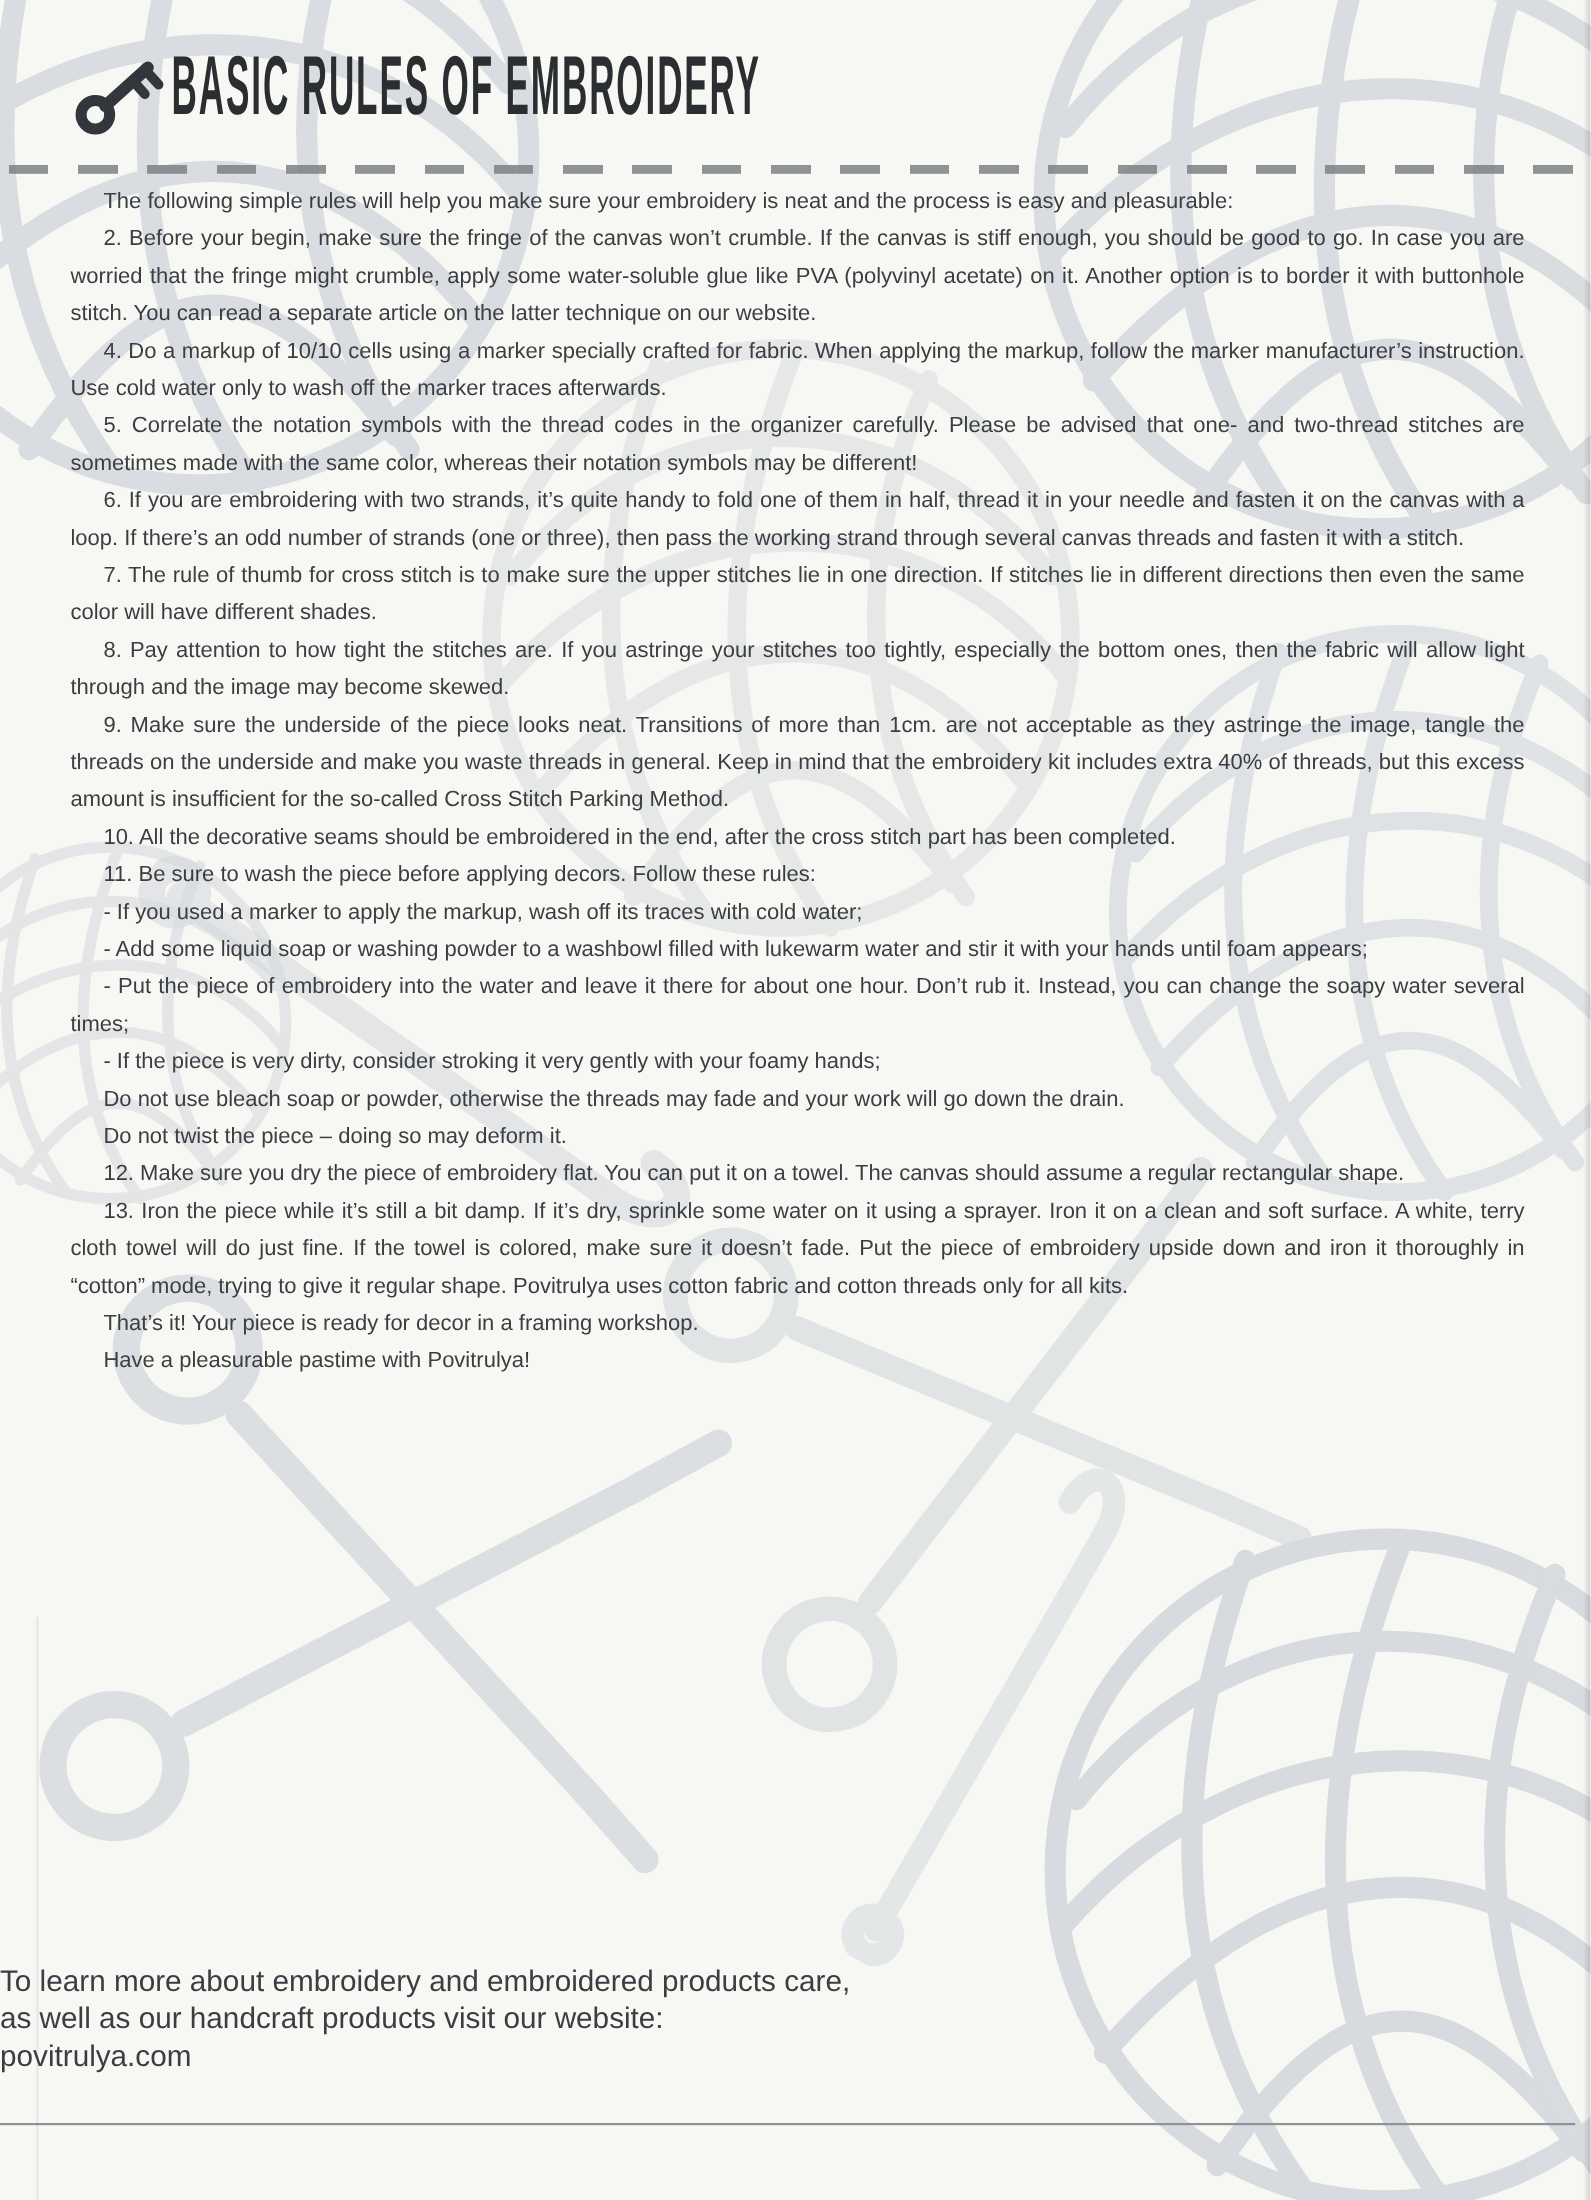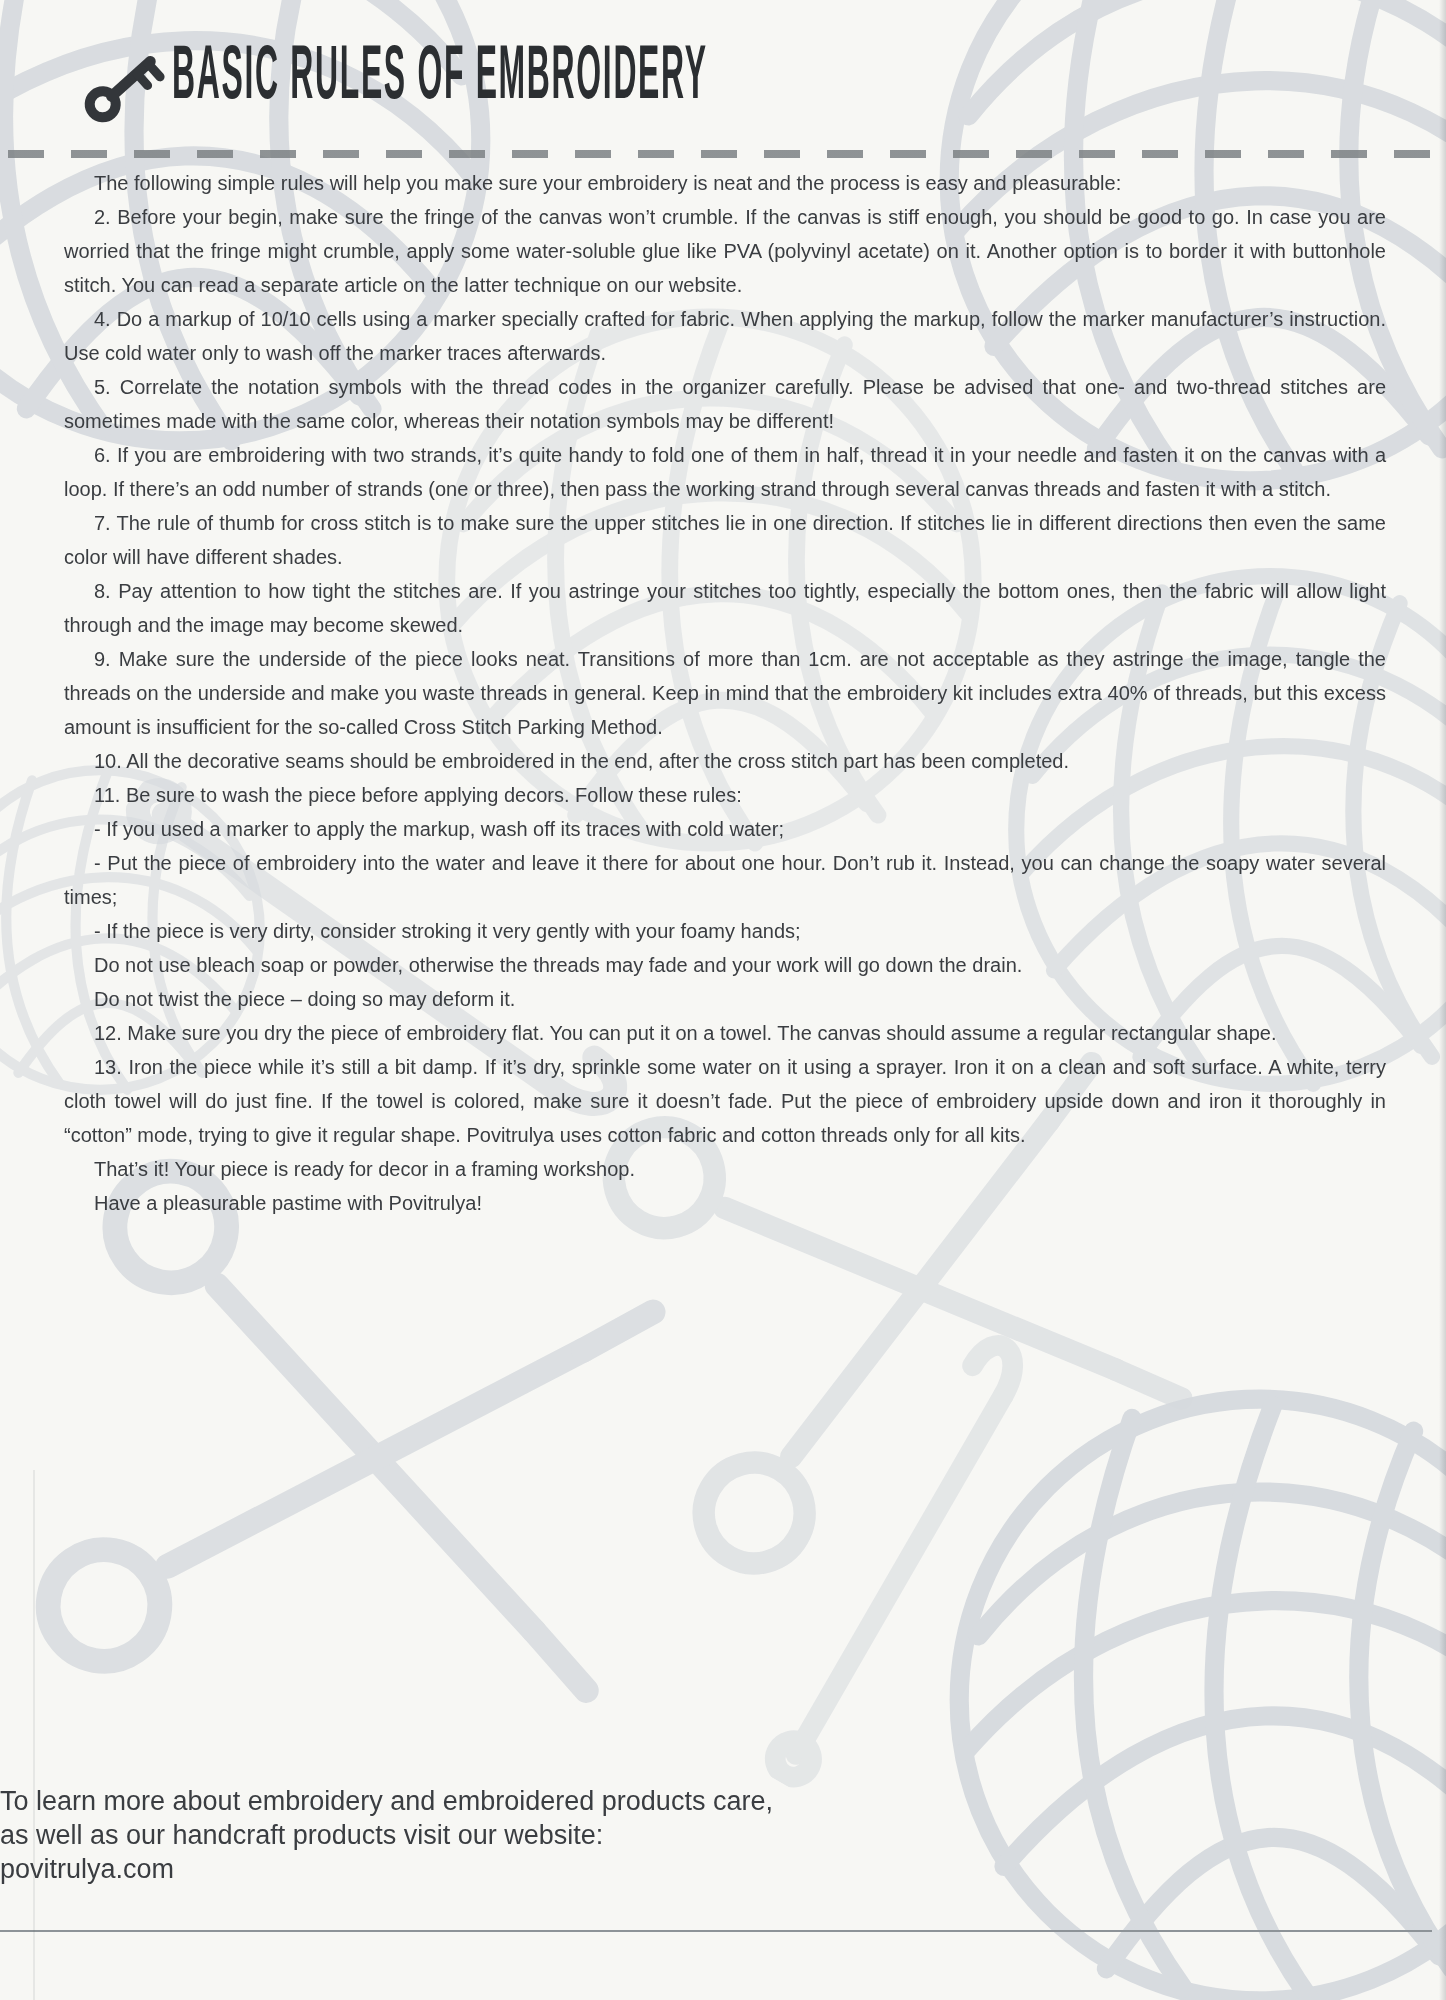--- a/index.html
+++ b/index.html
@@ -7,21 +7,21 @@
     width:1446px;height:2000px;
     background:#f7f7f4;
     position:relative;
     overflow:hidden;
     font-family:"Liberation Sans", sans-serif;
     color:#3a3d41;
   }
   
   .doodle{position:absolute;z-index:0;color:#d6dade;pointer-events:none;}
   
-  .header{position:absolute;top:28px;left:62px;z-index:2;display:flex;}
+  .header{position:absolute;top:28px;left:46px;z-index:2;display:flex;align-items:center;}
   .key-wrap{width:104px;height:100px;flex:0 0 auto;}
   .title{
     font-weight:bold;
     font-size:76px;
     letter-spacing:4px;
     color:#2b2e31;
     white-space:nowrap;
     transform:scale(0.42,1.0);
     transform-origin:left center;
     margin-left:6px;
@@ -139,20 +139,21 @@
   <p>2. Before your begin, make sure the fringe of the canvas won’t crumble. If the canvas is stiff enough, you should be good to go. In case you are worried that the fringe might crumble, apply some water-soluble glue like PVA (polyvinyl acetate) on it. Another option is to border it with buttonhole stitch. You can read a separate article on the latter technique on our website.</p>
   <p>4. Do a markup of 10/10 cells using a marker specially crafted for fabric. When applying the markup, follow the marker manufacturer’s instruction. Use cold water only to wash off the marker traces afterwards.</p>
   <p>5. Correlate the notation symbols with the thread codes in the organizer carefully. Please be advised that one- and two-thread stitches are sometimes made with the same color, whereas their notation symbols may be different!</p>
   <p>6. If you are embroidering with two strands, it’s quite handy to fold one of them in half, thread it in your needle and fasten it on the canvas with a loop. If there’s an odd number of strands (one or three), then pass the working strand through several canvas threads and fasten it with a stitch.</p>
   <p>7. The rule of thumb for cross stitch is to make sure the upper stitches lie in one direction. If stitches lie in different directions then even the same color will have different shades.</p>
   <p>8. Pay attention to how tight the stitches are. If you astringe your stitches too tightly, especially the bottom ones, then the fabric will allow light through and the image may become skewed.</p>
   <p>9. Make sure the underside of the piece looks neat. Transitions of more than 1cm. are not acceptable as they astringe the image, tangle the threads on the underside and make you waste threads in general. Keep in mind that the embroidery kit includes extra 40% of threads, but this excess amount is insufficient for the so-called Cross Stitch Parking Method.</p>
   <p>10. All the decorative seams should be embroidered in the end, after the cross stitch part has been completed.</p>
   <p>11. Be sure to wash the piece before applying decors. Follow these rules:</p>
   <p>- If you used a marker to apply the markup, wash off its traces with cold water;</p>
+  <p>- Add some liquid soap or washing powder to a washbowl filled with lukewarm water and stir it with your hands until foam appears;</p>
   <p>- Put the piece of embroidery into the water and leave it there for about one hour. Don’t rub it. Instead, you can change the soapy water several times;</p>
   <p>- If the piece is very dirty, consider stroking it very gently with your foamy hands;</p>
   <p>Do not use bleach soap or powder, otherwise the threads may fade and your work will go down the drain.</p>
   <p>Do not twist the piece – doing so may deform it.</p>
   <p>12. Make sure you dry the piece of embroidery flat. You can put it on a towel. The canvas should assume a regular rectangular shape.</p>
   <p>13. Iron the piece while it’s still a bit damp. If it’s dry, sprinkle some water on it using a sprayer. Iron it on a clean and soft surface. A white, terry cloth towel will do just fine. If the towel is colored, make sure it doesn’t fade. Put the piece of embroidery upside down and iron it thoroughly in “cotton” mode, trying to give it regular shape. Povitrulya uses cotton fabric and cotton threads only for all kits.</p>
   <p>That’s it! Your piece is ready for decor in a framing workshop.</p>
   <p>Have a pleasurable pastime with Povitrulya!</p>
 </div>
 

